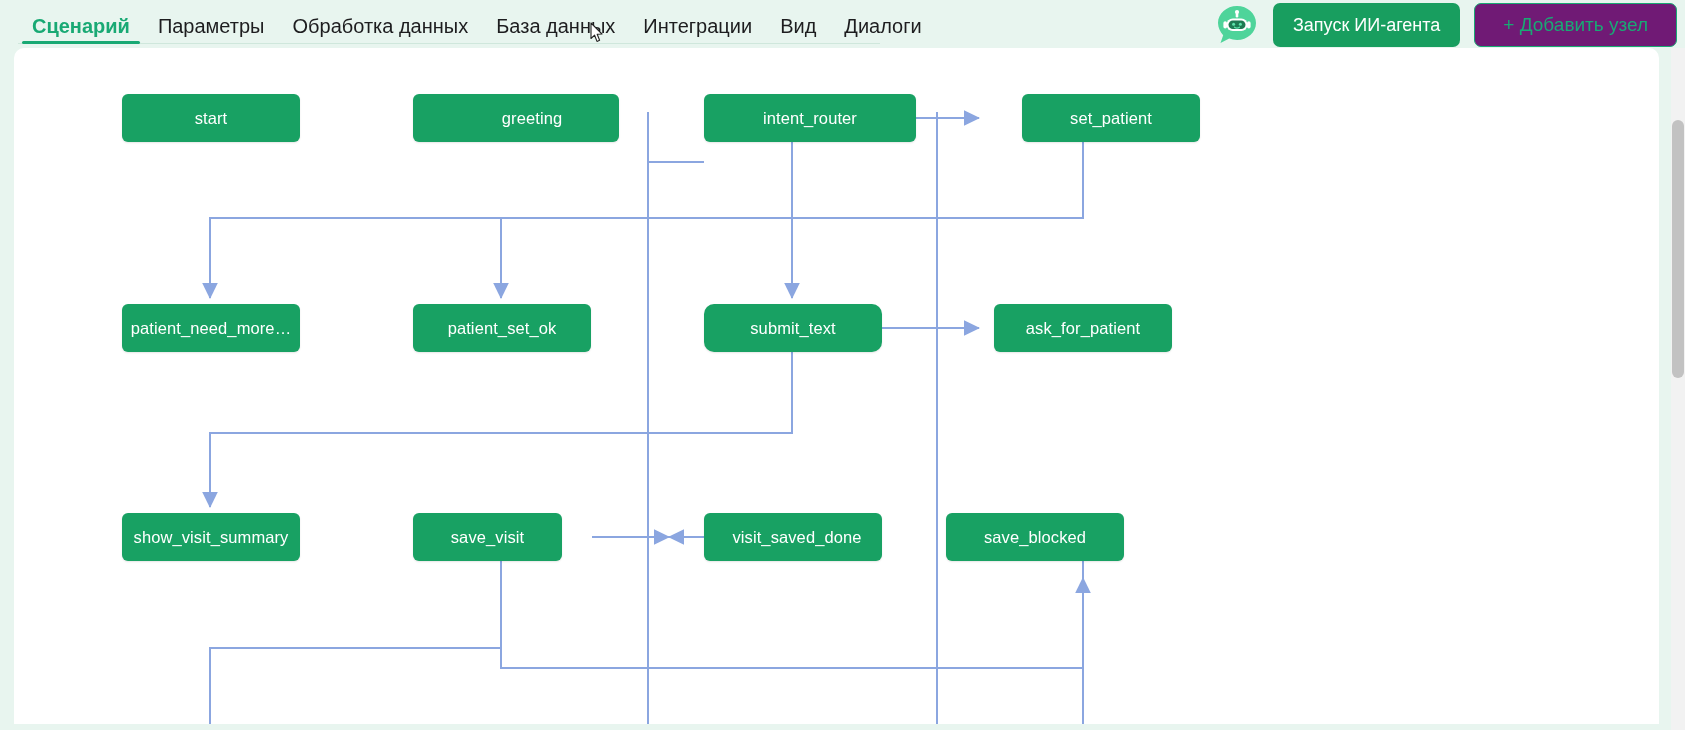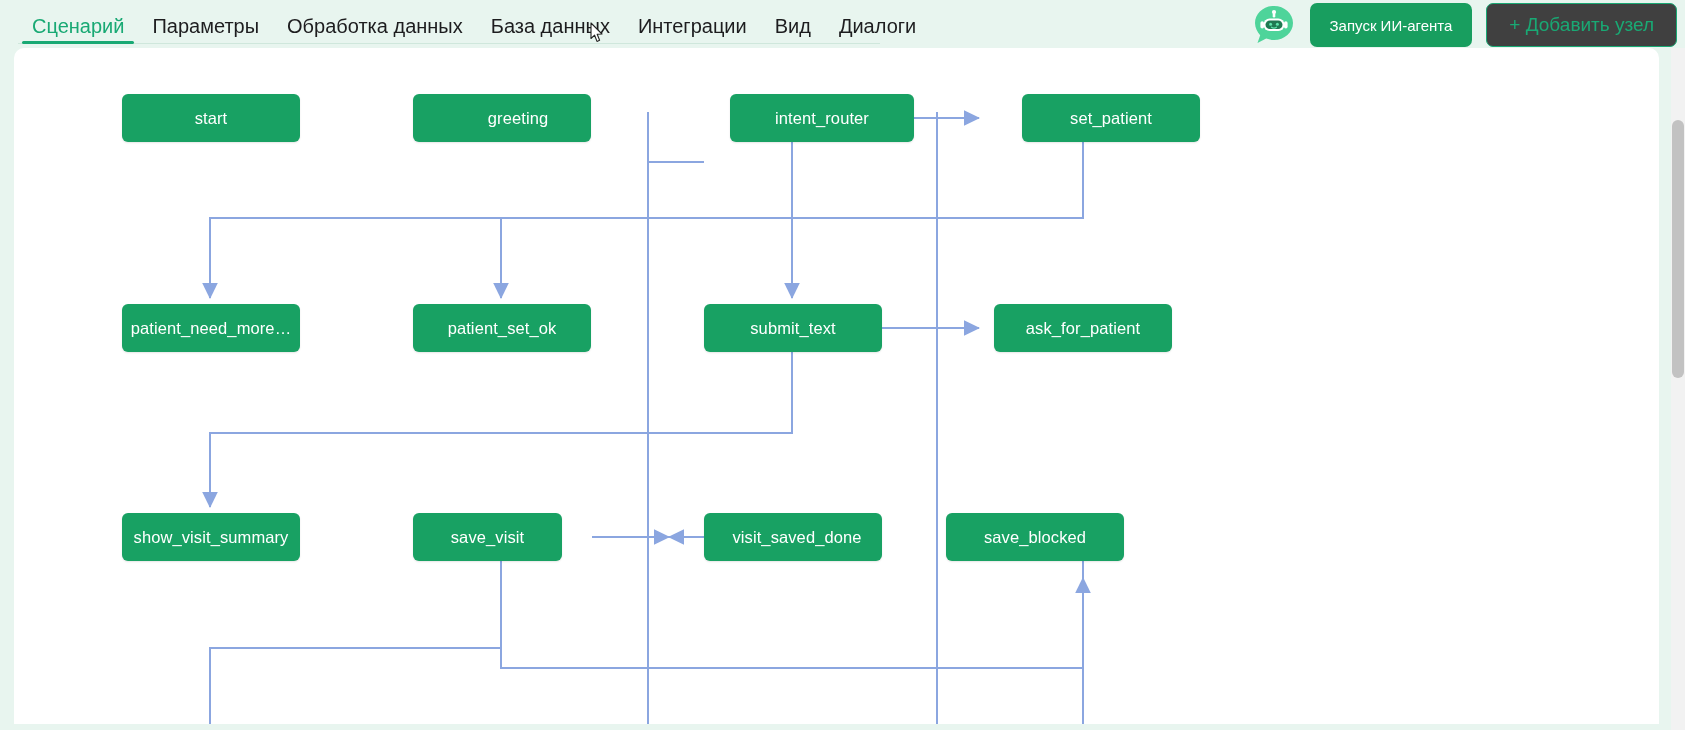--- a/index.html
+++ b/index.html
@@ -41,21 +41,21 @@
     font-size: 20px;
     color: #1d1d1f;
     padding: 0 14px 14px 14px;
     line-height: 1;
     white-space: nowrap;
     cursor: pointer;
     background: transparent;
     border: none;
     font-family: "Liberation Sans", sans-serif;
   }
-  .tab.active { color: #19a974; }
+  .tab.active { color: #19a974; font-weight: bold; }
   .tab.active::after {
     content: "";
     position: absolute;
     left: 4px; right: 4px; bottom: 6px;
     height: 3px;
     background: #19a974;
     border-radius: 2px;
   }
   .tabs-underline {
     position: absolute;
@@ -78,37 +78,37 @@
   .bot-badge {
     width: 44px; height: 44px;
     position: relative;
     cursor: pointer;
     flex: none;
   }
 
   .btn-run {
     background: #189e5f;
     color: #ffffff;
-    font-size: 15px;
+    font-size: 18px;
     border: none;
     border-radius: 7px;
     height: 44px;
     padding: 0 20px;
     cursor: pointer;
     white-space: nowrap;
     font-family: "Liberation Sans", sans-serif;
   }
   .btn-add {
-    background: #404040;
+    background: #701a75;
     color: #19a974;
     font-size: 19px;
     border: 1.5px solid #19a974;
     border-radius: 7px;
     height: 44px;
-    padding: 0 22px;
+    padding: 0 28px;
     cursor: pointer;
     white-space: nowrap;
     font-family: "Liberation Sans", sans-serif;
   }
 
   
   .canvas-wrap {
     position: absolute;
     left: 14px; top: 48px;
     width: 1645px; height: 676px;
@@ -227,26 +227,26 @@
             <path d="M 578 489 L 640 489 L 655 489" marker-end="url(#arrow)"></path>
             <path d="M 690 489 L 655 489" marker-end="url(#arrow)"></path>
             <path d="M 1069 513 L 1069 676"></path>
             <path d="M 1069 585 L 1069 530" marker-end="url(#arrow)"></path>
             <path d="M 487 513 L 487 620 L 1069 620 L 1069 530"></path>
           </g>
       </svg>
 
       <div id="nodes">
           <div class="node" style="left: 108px; top: 46px; width: 178px; height: 48px;">start</div>
-          <div class="node" style="left: 399px; top: 46px; width: 178px; height: 48px; padding-left: 32px;">greeting</div>
-          <div class="node" style="left: 716px; top: 46px; width: 184px; height: 48px;">intent_router</div>
+          <div class="node" style="left: 399px; top: 46px; width: 206px; height: 48px; padding-left: 32px;">greeting</div>
+          <div class="node" style="left: 690px; top: 46px; width: 212px; height: 48px;">intent_router</div>
           <div class="node" style="left: 980px; top: 46px; width: 178px; height: 48px; margin-left: 28px;">set_patient</div>
           <div class="node" style="left: 108px; top: 256px; width: 178px; height: 48px;">patient_need_more…</div>
           <div class="node" style="left: 399px; top: 256px; width: 178px; height: 48px;">patient_set_ok</div>
-          <div class="node" style="left: 690px; top: 256px; width: 178px; height: 48px;">submit_text</div>
+          <div class="node" style="left: 690px; top: 256px; width: 178px; height: 48px; border-radius: 10px;">submit_text</div>
           <div class="node" style="left: 980px; top: 256px; width: 178px; height: 48px;">ask_for_patient</div>
           <div class="node" style="left: 108px; top: 465px; width: 178px; height: 48px;">show_visit_summary</div>
           <div class="node" style="left: 399px; top: 465px; width: 149px; height: 48px;">save_visit</div>
           <div class="node" style="left: 690px; top: 465px; width: 178px; height: 48px; padding-left: 8px;">visit_saved_done</div>
           <div class="node" style="left: 932px; top: 465px; width: 178px; height: 48px;">save_blocked</div>
         </div>
     </div>
   </div>
 
   <div class="vscroll-track">

